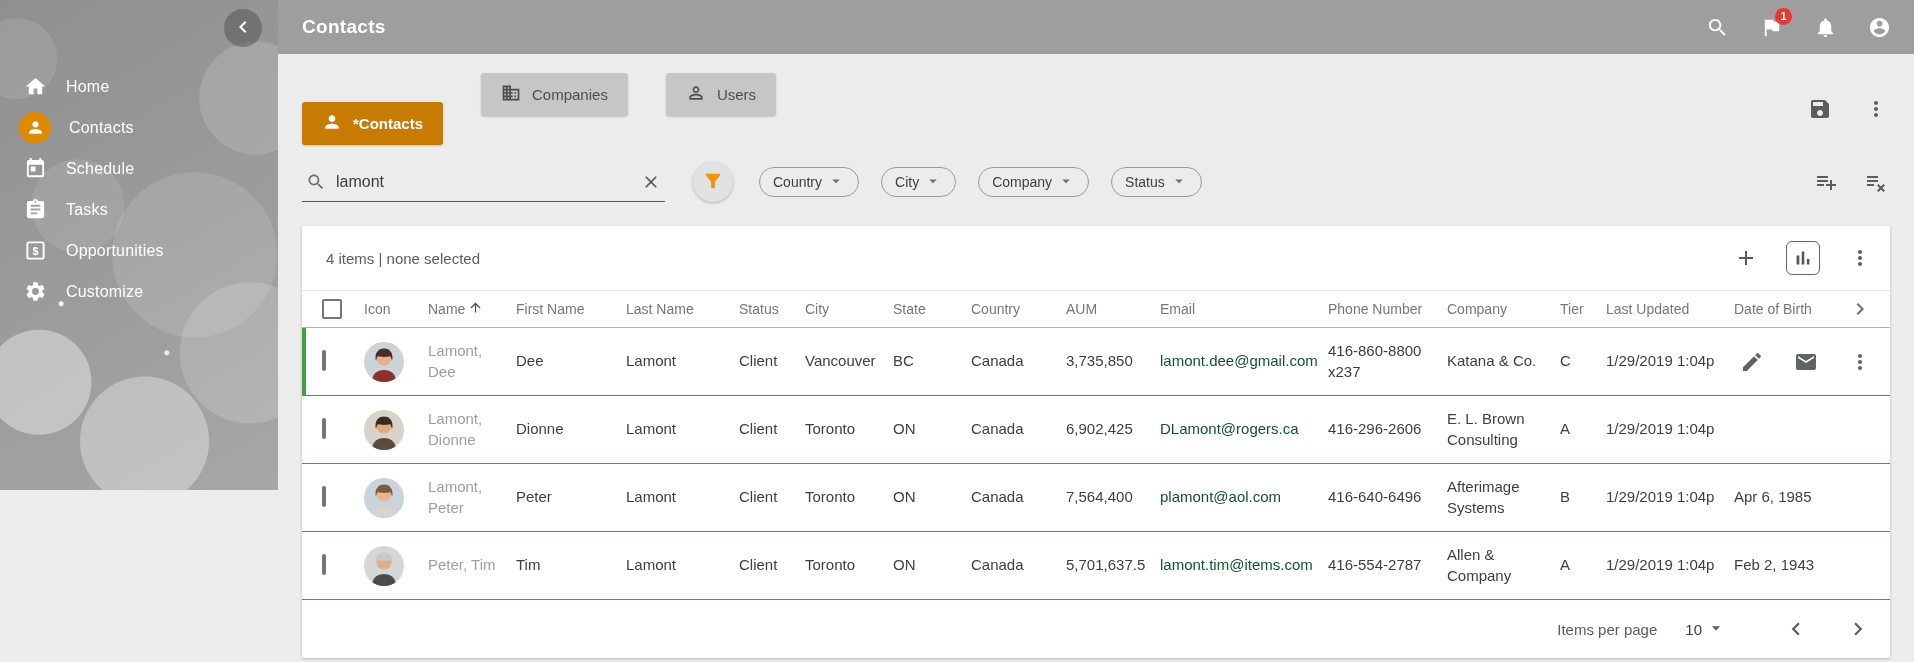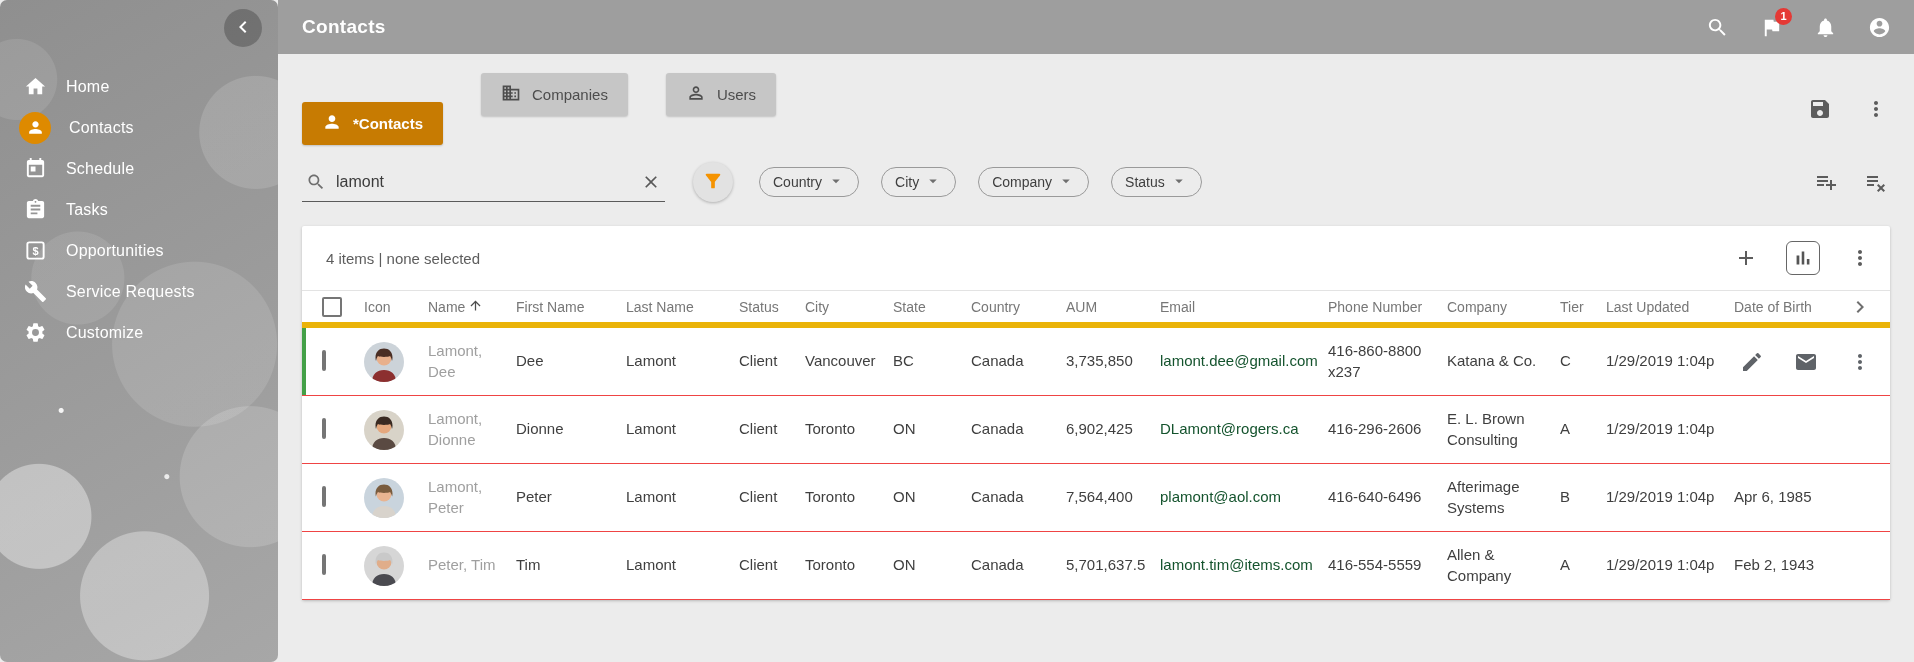--- a/index.html
+++ b/index.html
@@ -3,33 +3,32 @@
 <meta charset="utf-8">
 <style>
   * { margin:0; padding:0; box-sizing:border-box; }
   html,body { width:1914px; height:662px; }
   body { font-family:"Liberation Sans", sans-serif; background:#ececec; overflow:hidden; }
 
   .app { display:flex; width:1914px; height:662px; }
 
   
   .sidebar {
-    position:relative; width:278px; height:662px; flex:0 0 278px; color:#fff;
+    position:relative; width:278px; height:490px; flex:0 0 278px; color:#fff;
     background:
       radial-gradient(circle at 22% 62%, rgba(255,255,255,.9) 0 2px, transparent 3px),
       radial-gradient(circle at 60% 72%, rgba(255,255,255,.8) 0 2px, transparent 3px),
       radial-gradient(circle at 14% 78%, rgba(255,255,255,.38) 0 52px, rgba(255,255,255,0) 53px),
       radial-gradient(circle at 52% 90%, rgba(255,255,255,.33) 0 64px, rgba(255,255,255,0) 65px),
       radial-gradient(circle at 90% 72%, rgba(255,255,255,.16) 0 70px, rgba(255,255,255,0) 71px),
       radial-gradient(circle at 92% 20%, rgba(255,255,255,.14) 0 56px, rgba(255,255,255,0) 57px),
       radial-gradient(circle at 28% 42%, rgba(255,255,255,.10) 0 46px, rgba(255,255,255,0) 47px),
       radial-gradient(circle at 70% 52%, rgba(255,255,255,.12) 0 82px, rgba(255,255,255,0) 83px),
       radial-gradient(circle at 6% 12%, rgba(255,255,255,.10) 0 40px, rgba(255,255,255,0) 41px),
       linear-gradient(150deg,#8f8f8f,#9c9c9c 55%,#a7a7a7);
-    border-radius: 7px;
   }
   .collapse-btn {
     position:absolute; top:9px; right:16px; width:38px; height:38px; border-radius:50%;
     border:none; background:rgba(70,70,70,.45); color:#fff; cursor:pointer;
     display:flex; align-items:center; justify-content:center;
   }
   .nav { padding-top:66px; display:flex; flex-direction:column; }
   .nav-item { display:flex; align-items:center; height:41px; padding-left:22px; cursor:pointer; }
   .nav-icon { width:26px; height:26px; display:flex; align-items:center; justify-content:center; color:#fff; flex:0 0 26px; }
   .nav-icon svg { width:23px; height:23px; fill:currentColor; }
@@ -102,21 +101,21 @@
     width:34px; height:34px; border:1.6px solid #666; border-radius:6px; background:transparent; cursor:pointer;
     display:flex; align-items:center; justify-content:center; color:#555; padding:0;
   }
   .chart-btn svg { width:22px; height:22px; fill:currentColor; }
 
   .tgrid {
     display:grid;
     grid-template-columns:42px 64px 88px 110px 113px 66px 88px 78px 95px 94px 168px 119px 113px 46px 128px minmax(40px,1fr) 26px;
     align-items:center; padding:0 16px 0 20px;
   }
-  .thead { min-height:38px; border-top:1px solid #e3e3e3; border-bottom:6px solid #eab308; }
+  .thead { min-height:38px; border-top:1px solid #e3e3e3; border-bottom:1px solid #eab308; }
   .th { font-size:14px; color:#777; padding-right:12px; display:flex; align-items:center; gap:3px; }
   .th .sort svg { width:15px; height:15px; fill:#4d4d4d; }
   .col-chevron { border:none; background:transparent; color:#6f6f6f; cursor:pointer; padding:0; display:flex; }
   .col-chevron svg { width:24px; height:24px; fill:currentColor; }
 
   .trow { position:relative; min-height:68px; border-bottom:1px solid #ef4444; cursor:pointer; background:#fff; }
   .trow.selected::before { content:""; position:absolute; left:0; top:0; bottom:0; width:4px; background:var(--selected,#43a047); }
   .td { font-size:15px; color:#3f3f3f; padding-right:12px; line-height:1.35; }
   .td.name { color:#9f9f9f; }
   .td.email { color:#14532d; }
@@ -178,28 +177,20 @@
         <span class="nav-label">Tasks</span>
       </div>
       <div class="nav-item">
         <span class="nav-icon">
             <svg viewBox="0 0 24 24">
               <rect x="3.5" y="3.5" width="17" height="17" rx="2" fill="none" stroke="currentColor" stroke-width="2"></rect>
               <text x="12" y="16.5" font-size="11.5" text-anchor="middle" fill="currentColor" font-weight="bold" font-family="inherit">$</text>
             </svg>
           </span>
         <span class="nav-label">Opportunities</span>
-      </div>
-      <div class="nav-item">
-        <span class="nav-icon">
-            <svg viewBox="0 0 24 24">
-              <path d="M22.7 19l-9.1-9.1c.9-2.3.4-5-1.5-6.9-2-2-5-2.4-7.4-1.3L9 6 6 9 1.6 4.7C.4 7.1.9 10.1 2.9 12.1c1.9 1.9 4.6 2.4 6.9 1.5l9.1 9.1c.4.4 1 .4 1.4 0l2.3-2.3c.5-.4.5-1.1.1-1.4z"></path>
-            </svg>
-          </span>
-        <span class="nav-label">Service Requests</span>
       </div>
       <div class="nav-item">
         <span class="nav-icon">
             <svg viewBox="0 0 24 24">
               <path d="M19.14 12.94c.04-.3.06-.61.06-.94 0-.32-.02-.64-.07-.94l2.03-1.58a.49.49 0 0 0 .12-.61l-1.92-3.32a.49.49 0 0 0-.59-.22l-2.39.96c-.5-.38-1.03-.7-1.62-.94l-.36-2.54a.48.48 0 0 0-.48-.41h-3.84a.48.48 0 0 0-.47.41l-.36 2.54c-.59.24-1.13.57-1.62.94l-2.39-.96a.48.48 0 0 0-.59.22L2.74 8.87c-.12.21-.08.47.12.61l2.03 1.58c-.05.3-.09.63-.09.94s.02.64.07.94l-2.03 1.58a.49.49 0 0 0-.12.61l1.92 3.32c.12.22.37.29.59.22l2.39-.96c.5.38 1.03.7 1.62.94l.36 2.54c.05.24.24.41.48.41h3.84c.24 0 .44-.17.47-.41l.36-2.54c.59-.24 1.13-.56 1.62-.94l2.39.96c.22.08.47 0 .59-.22l1.92-3.32a.49.49 0 0 0-.12-.61l-2.01-1.58zM12 15.6A3.6 3.6 0 1 1 12 8.4a3.6 3.6 0 0 1 0 7.2z"></path>
             </svg>
           </span>
         <span class="nav-label">Customize</span>
       </div>
     </nav>
@@ -548,25 +539,46 @@
           </div>
           <div class="td name">Peter, Tim</div>
           <div class="td">Tim</div>
           <div class="td">Lamont</div>
           <div class="td">Client</div>
           <div class="td">Toronto</div>
           <div class="td">ON</div>
           <div class="td">Canada</div>
           <div class="td">5,701,637.5</div>
           <div class="td email">lamont.tim@items.com</div>
-          <div class="td">416-554-5559</div>
+          <div class="td">416-554-2787</div>
           <div class="td">Allen &amp; Company</div>
           <div class="td">A</div>
           <div class="td">1/29/2019 1:04p</div>
           <div class="td">Feb 2, 1943</div>
           <div></div>
         </div>
 
+        <div class="card-footer">
+          <span class="ipp-label">Items per page</span>
+          <button class="ipp-select">
+            <span>10</span>
+            <span><svg viewBox="0 0 24 24">
+                  <path d="M7 10l5 5 5-5z"></path>
+                </svg></span>
+          </button>
+          <div class="pager">
+            <button class="gray-icon-btn">
+                <svg viewBox="0 0 24 24">
+                  <path d="M15.41 7.41L14 6l-6 6 6 6 1.41-1.41L10.83 12z"></path>
+                </svg>
+              </button>
+            <button class="gray-icon-btn">
+                <svg viewBox="0 0 24 24">
+                  <path d="M10 6L8.59 7.41 13.17 12l-4.58 4.59L10 18l6-6z"></path>
+                </svg>
+              </button>
+          </div>
+        </div>
 
       </div>
     </div>
   </div>
 </div>
 
 </body></html>

